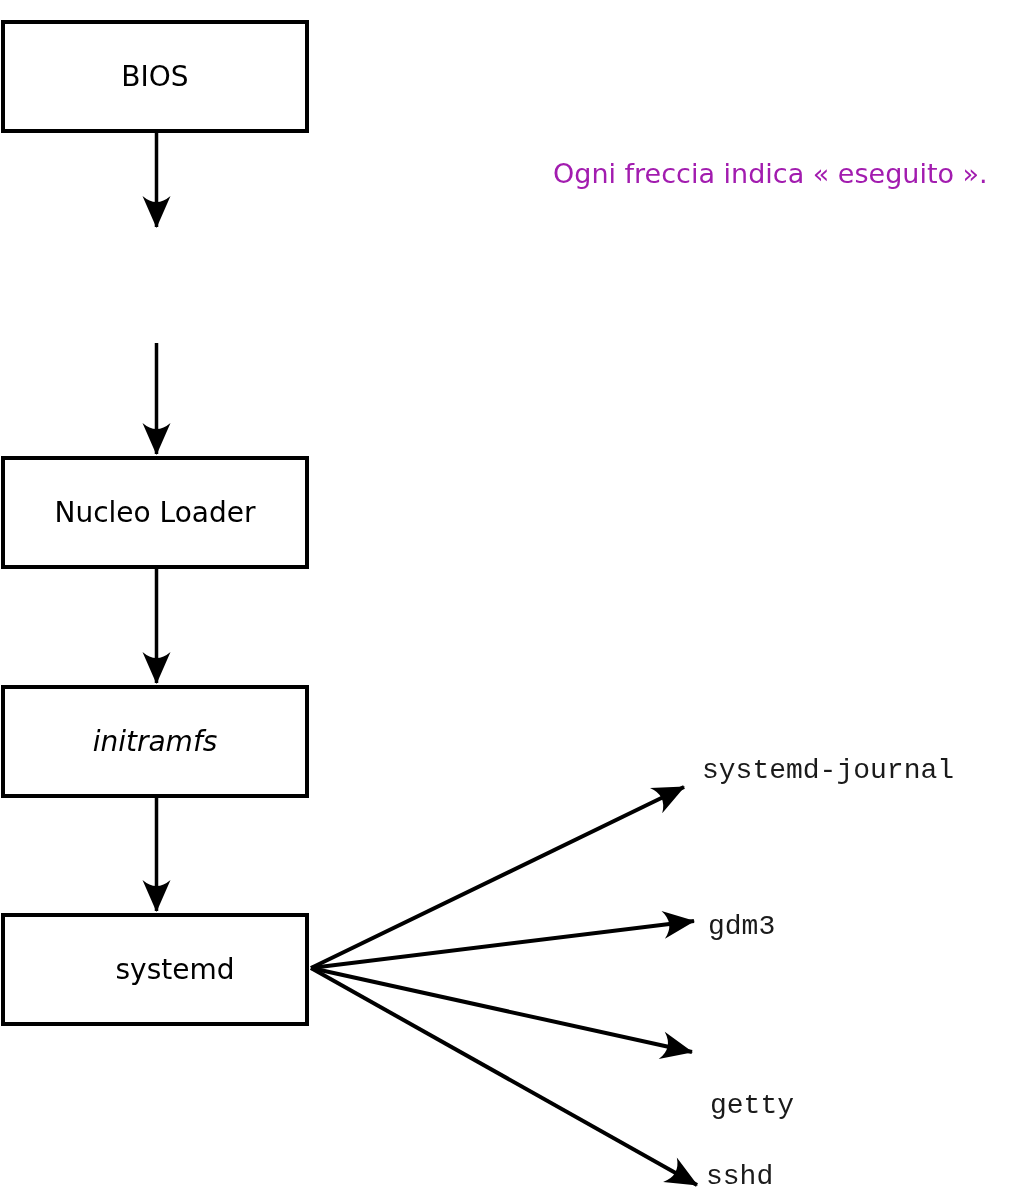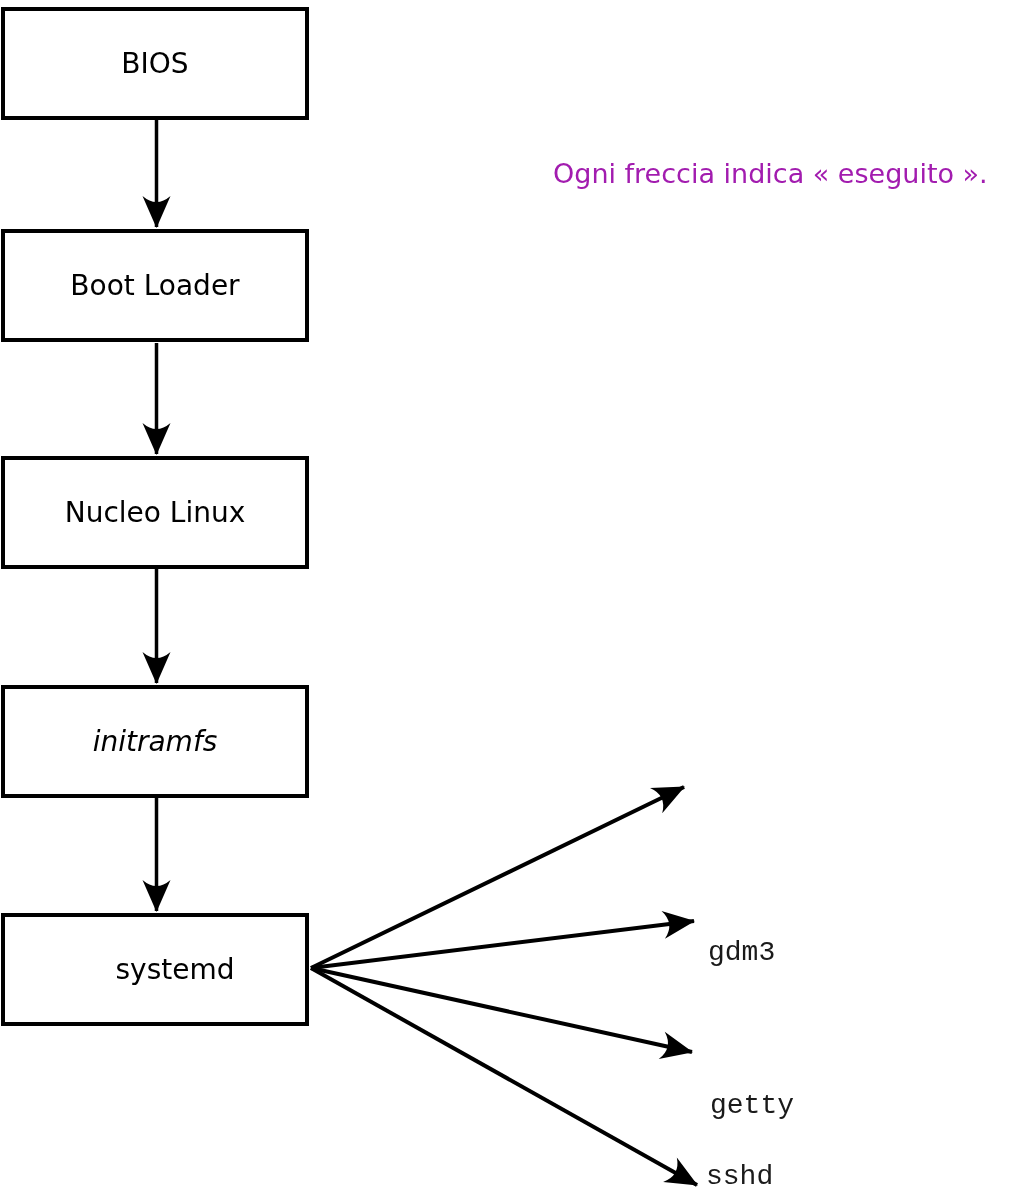--- a/index.html
+++ b/index.html
@@ -33,21 +33,21 @@
     display: flex;
     align-items: center;
     justify-content: center;
   }
   .node-label {
     font-size: 28px;
     color: #000000;
     line-height: 1;
     white-space: nowrap;
   }
-  .box-bios      { top: 7px; justify-content: center;  }
+  .box-bios      { top: 20px; justify-content: center;  }
   .box-bootloader{ top: 229px; }
   .box-kernel    { top: 456px; }
   .box-initramfs { top: 685px; font-style: italic; }
   .box-systemd   { top: 913px; padding-left: 40px; }
   .caption {
     position: absolute;
     left: 553px;
     top: 158px;
     font-size: 27px;
     color: #a21caf;
@@ -56,21 +56,21 @@
   }
   .service-label {
     position: absolute;
     font-family: "Liberation Mono", monospace;
     font-size: 28px;
     color: #1a1a1a;
     line-height: 1;
     white-space: nowrap;
   }
   .svc-journal { left: 702px; top: 757px; }
-  .svc-gdm3    { left: 708px; top: 939px; font-family: Liberation Mono, monospace; }
+  .svc-gdm3    { left: 708px; top: 913px; font-family: Liberation Mono, monospace; }
   .svc-getty   { left: 710px; top: 1092px; }
   .svc-sshd    { left: 706px; top: 1163px; }
 </style>
 </head>
 <body>
 
 <div class="canvas">
 
   <svg class="arrows-layer" width="1024" height="1193" viewBox="0 0 1024 1193" xmlns="http://www.w3.org/2000/svg">
     <defs>
@@ -86,32 +86,30 @@
 
     <line x1="311" y1="968" x2="684" y2="787" stroke="#000000" stroke-width="4" marker-end="url(#ah)"></line>
     <line x1="311" y1="968" x2="694" y2="921" stroke="#000000" stroke-width="4" marker-end="url(#ah)"></line>
     <line x1="311" y1="968" x2="692" y2="1052" stroke="#000000" stroke-width="4" marker-end="url(#ah)"></line>
     <line x1="311" y1="968" x2="697" y2="1185" stroke="#000000" stroke-width="4" marker-end="url(#ah)"></line>
   </svg>
 
   <div class="node-box box-bios">
     <span class="node-label">BIOS</span>
   </div>
-  <div class="node-box box-bootloader">
-    <span class="node-label">Boot Loader</span>
-  </div>
   <div class="node-box box-kernel">
-    <span class="node-label">Nucleo Linux</span>
+    <span class="node-label">Nucleo Loader</span>
   </div>
   <div class="node-box box-initramfs">
     <span class="node-label">initramfs</span>
   </div>
   <div class="node-box box-systemd">
     <span class="node-label">systemd</span>
   </div>
 
   <div class="caption">Ogni freccia indica « eseguito ».</div>
 
+  <div class="service-label svc-journal">systemd-journal</div>
   <div class="service-label svc-gdm3">gdm3</div>
   <div class="service-label svc-getty">getty</div>
   <div class="service-label svc-sshd">sshd</div>
 
 </div>
 
 </body></html>

